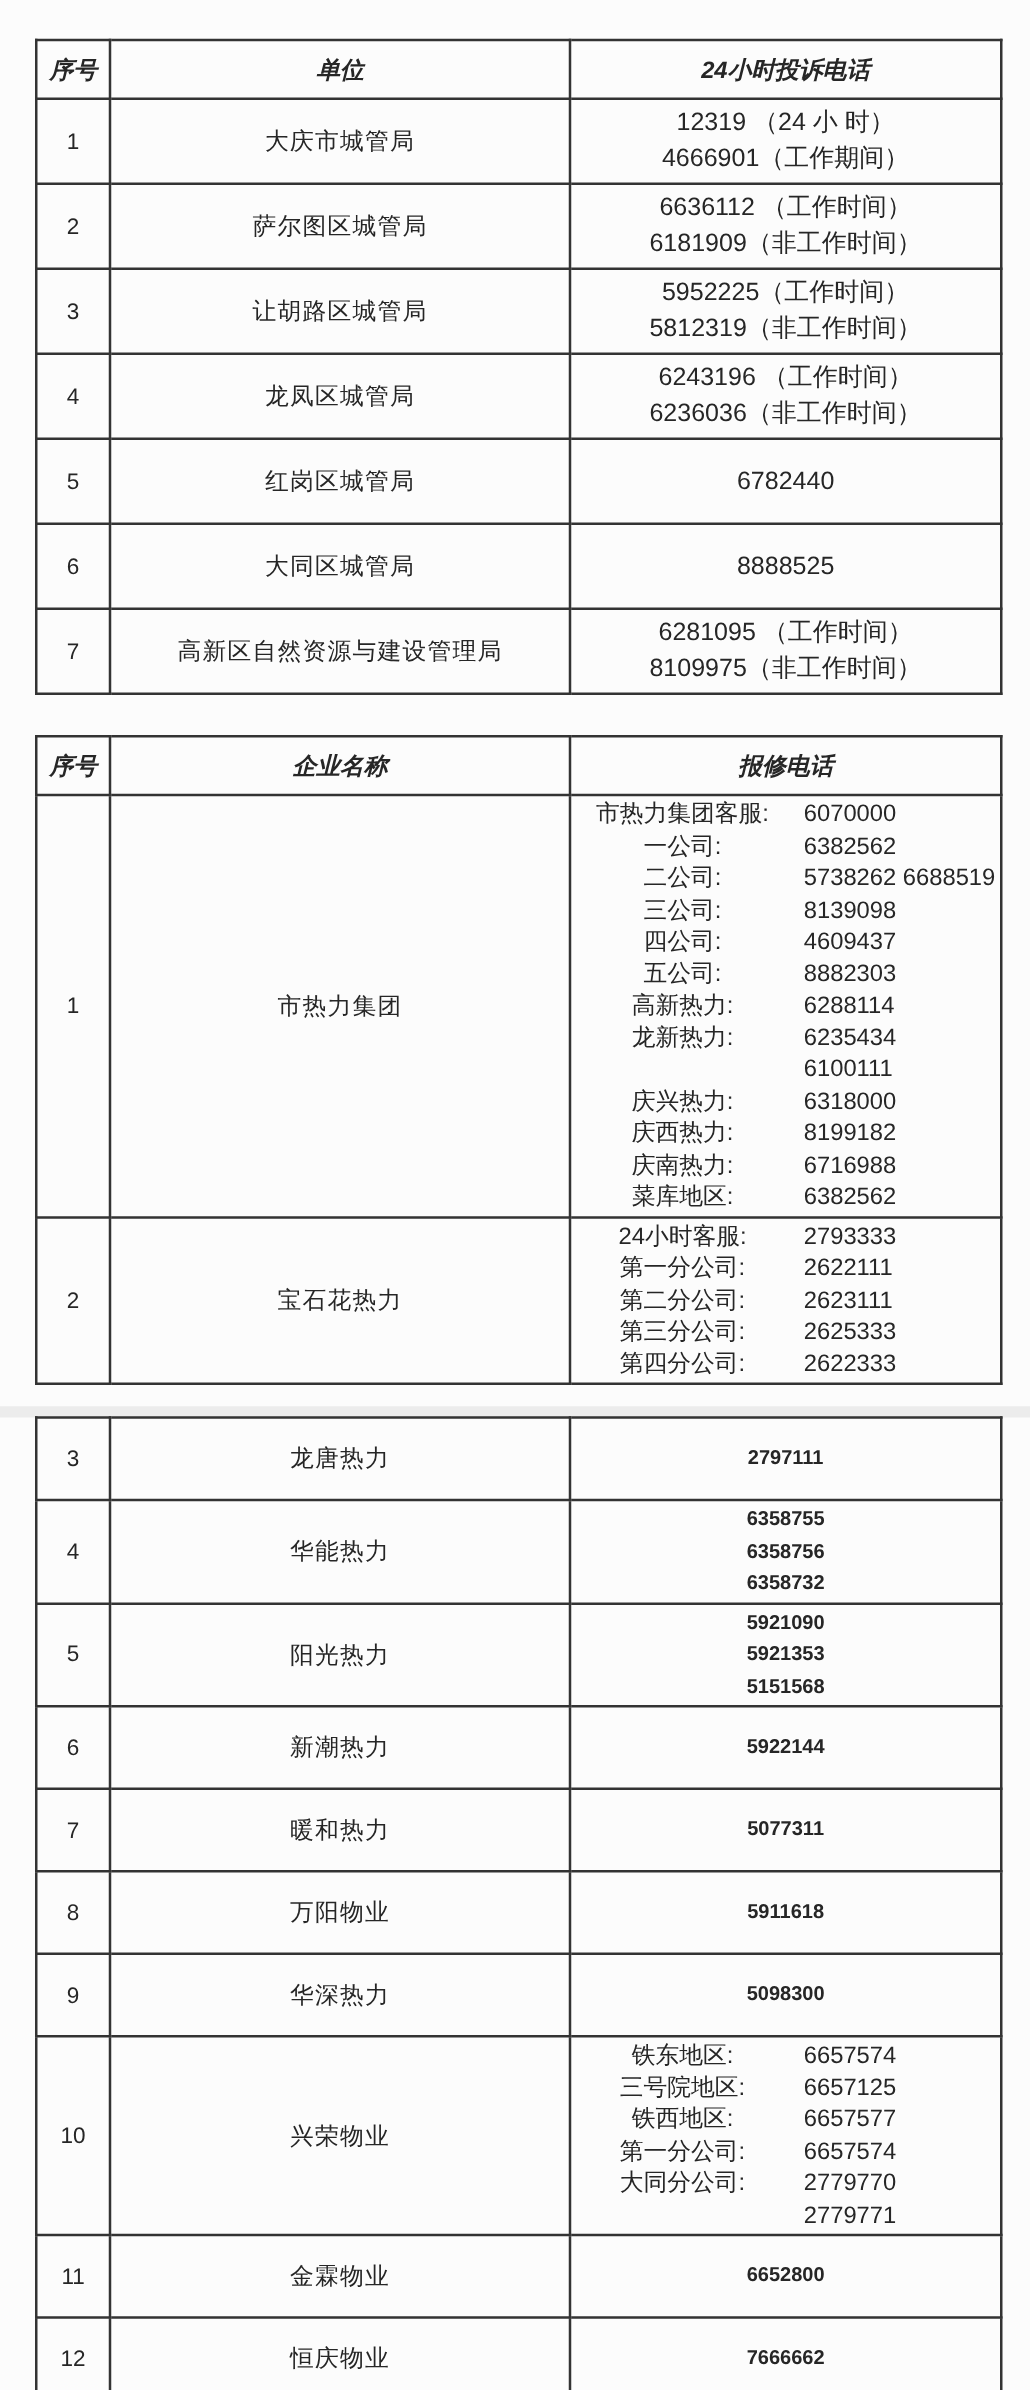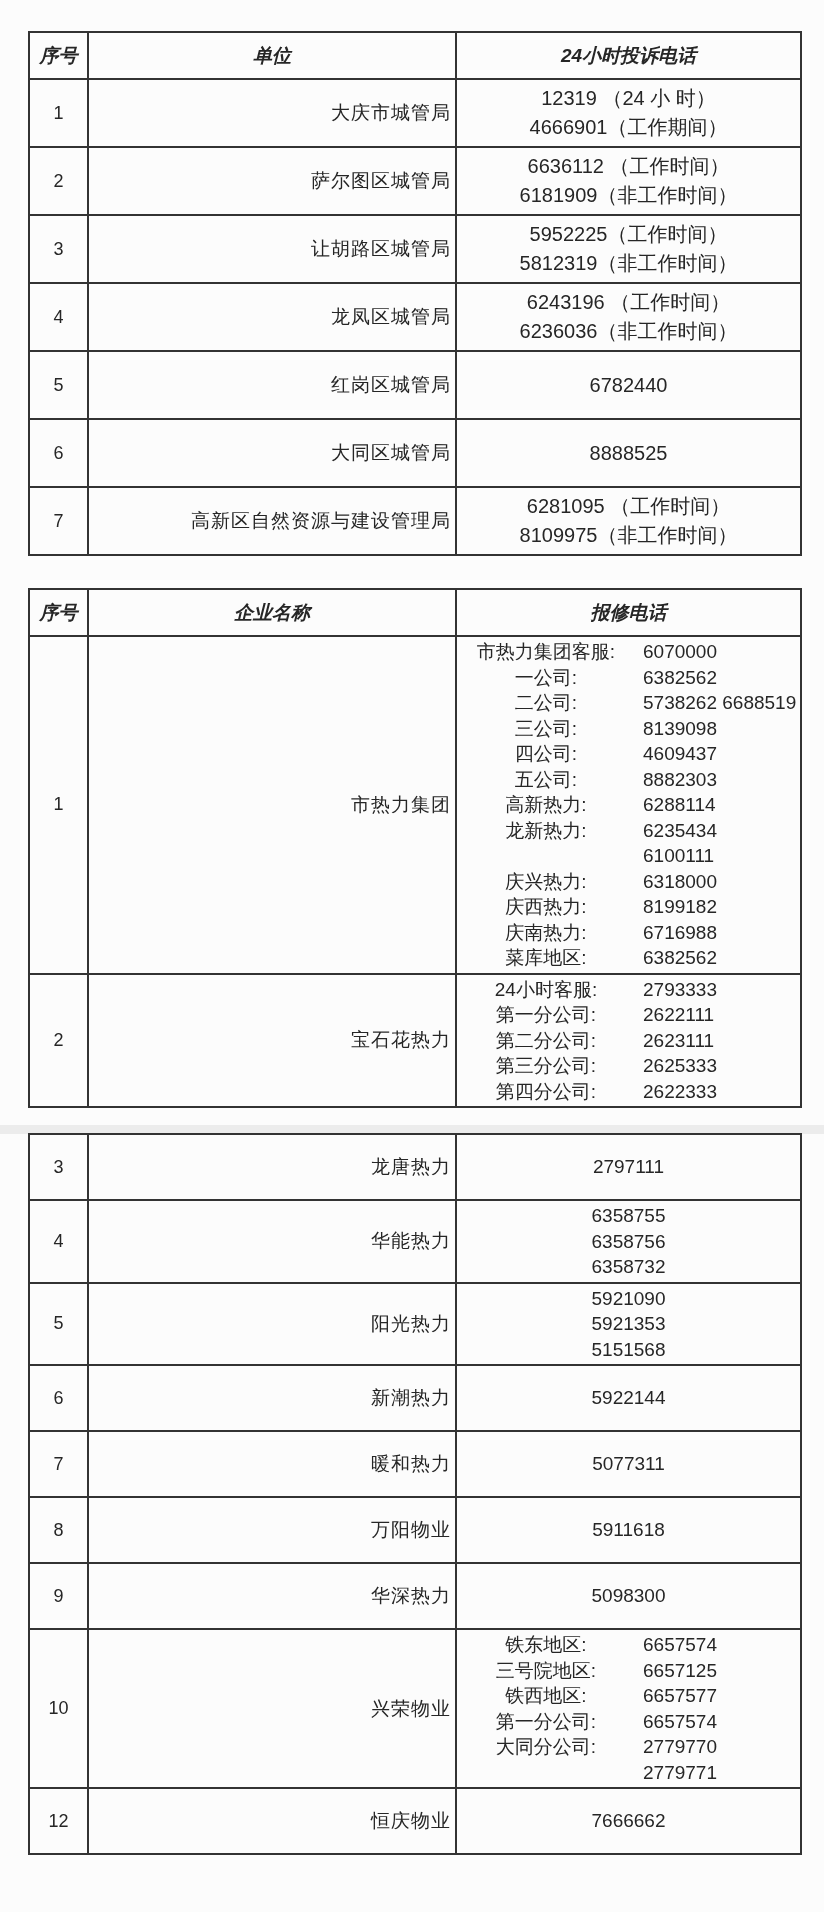--- a/index.html
+++ b/index.html
@@ -18,29 +18,29 @@
     overflow:hidden;
   }
   table.tbl{
     position:absolute;left:28px;width:772px;
     border-collapse:collapse;table-layout:fixed;
     background:transparent;
   }
   .tbl th,.tbl td{border:2px solid var(--border);overflow:hidden;}
   .tbl th{font-size:19px;font-weight:bold;text-align:center;height:45px;padding:0;font-style:italic;}
   td.no{text-align:center;font-size:18px;padding:0;}
-  td.nm{text-align:right;font-size:19px;padding:0 4px;letter-spacing:1px;}
+  td.nm{text-align:center;font-size:19px;padding:0 4px;letter-spacing:1px;}
   td.ph{text-align:center;padding:2px 0;vertical-align:middle;margin-top:26px;}
   #t1{top:31px;}
   #t2{top:588px;}
   #t3{top:1133px;}
   #t1 tbody td{height:62px;}
   #t3 tbody td{height:60px;}
   #t1 .cline{line-height:29px;font-size:20px;}
-  #t2 .cline,#t3 .cline{line-height:25.5px;font-size:19px;}
+  #t2 .cline,#t3 .cline{line-height:25.5px;font-size:16px;font-weight:bold;}
   .pline{display:flex;line-height:25.5px;font-size:19px;}
   .plabel{width:178px;text-align:center;white-space:nowrap;flex:0 0 178px;}
   .pnum{margin-left:8px;text-align:center;white-space:nowrap;}
   .seam{
     position:absolute;left:0;top:1125px;width:824px;height:9px;
     background:var(--seam);
   }
 </style>
 </head>
 <body>
@@ -305,20 +305,27 @@
               <span class="plabel">大同分公司:</span>
               <span class="pnum">2779770</span>
             </div>
             <div class="pline">
               <span class="plabel"></span>
               <span class="pnum">2779771</span>
             </div>
           </td>
         </tr>
         <tr>
+          <td class="no">11</td>
+          <td class="nm">金霖物业</td>
+          <td class="ph">
+            <div class="cline">6652800</div>
+          </td>
+        </tr>
+        <tr>
           <td class="no">12</td>
           <td class="nm">恒庆物业</td>
           <td class="ph">
             <div class="cline">7666662</div>
           </td>
         </tr>
       </tbody>
   </table>
 
 </div>

